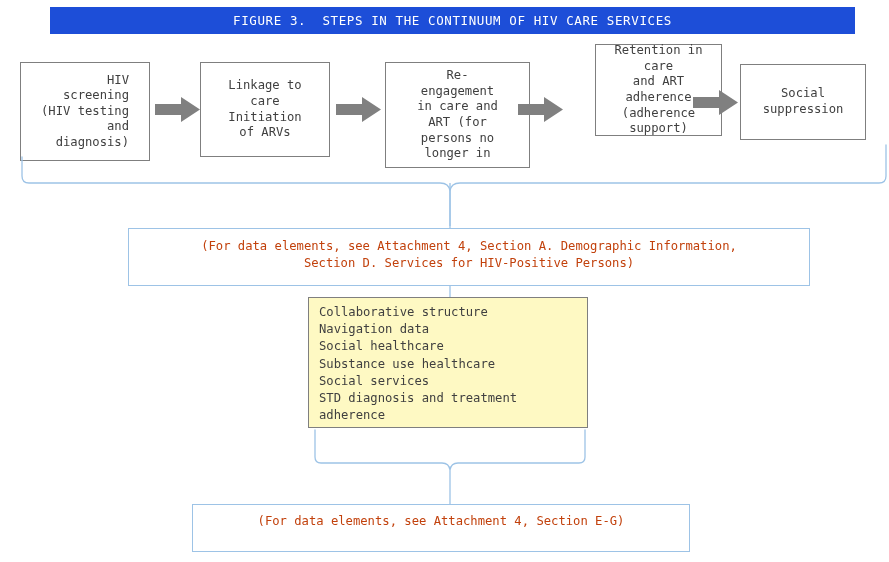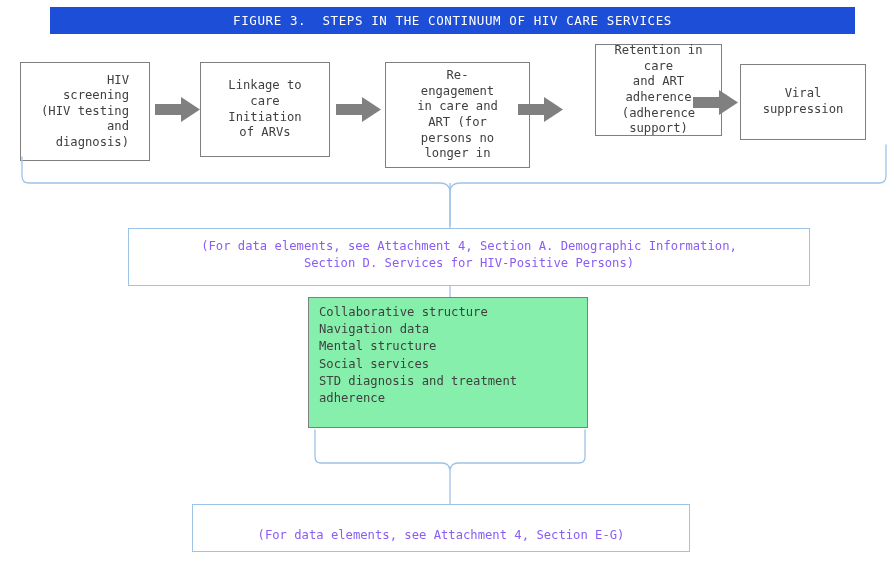--- a/index.html
+++ b/index.html
@@ -82,40 +82,40 @@
     width: 889px;
     height: 562px;
     pointer-events: none;
   }
 
   
   .note-box {
     position: absolute;
     border: 1.2px solid #9dc3e6;
     background: #ffffff;
-    color: #8b5cf6;
+    color: #c2410c;
     font-size: 12.2px;
     line-height: 17px;
     text-align: center;
     white-space: pre-line;
     box-sizing: border-box;
     padding-top: 9px;
   }
   .note-box-top    { left: 128px; top: 228px; width: 682px; height: 58px; }
-  .note-box-bottom { left: 192px; top: 504px; width: 498px; height: 48px; padding-top: 22px; }
+  .note-box-bottom { left: 192px; top: 504px; width: 498px; height: 48px; padding-top: 8px; }
 
   
   .list-box {
     position: absolute;
     left: 308px;
     top: 297px;
     width: 280px;
     height: 131px;
     border: 1.2px solid #7f7f7f;
-    background: #86efac;
+    background: #fef9c3;
     box-sizing: border-box;
     padding: 6px 0 0 10px;
   }
   .list-box .list-line {
     color: #404040;
     font-size: 12.2px;
     line-height: 17.2px;
     white-space: pre;
   }
 </style>
@@ -144,21 +144,21 @@
 persons no
 longer in</div>
 
   <div class="step-box step-box-4">Retention in
 care
 and ART
 adherence
 (adherence
 support)</div>
 
-  <div class="step-box step-box-5">Viral
+  <div class="step-box step-box-5">Social
 suppression</div>
 
   <div class="block-arrow arrow-1">
     <svg viewBox="0 0 45 25" preserveAspectRatio="none" aria-hidden="true">
       <polygon points="0,7 26,7 26,0 45,12.5 26,25 26,18 0,18" fill="#808080"></polygon>
     </svg>
   </div>
   <div class="block-arrow arrow-2">
     <svg viewBox="0 0 45 25" preserveAspectRatio="none" aria-hidden="true">
       <polygon points="0,7 26,7 26,0 45,12.5 26,25 26,18 0,18" fill="#808080"></polygon>
@@ -197,21 +197,22 @@
              L579,463 Q585,463 585,457
              L585,430" fill="none" stroke="#9dc3e6" stroke-width="1.3" stroke-linecap="round"></path>
   </svg>
 
   <div class="note-box note-box-top">(For data elements, see Attachment 4, Section A. Demographic Information,
 Section D. Services for HIV-Positive Persons)</div>
 
   <div class="list-box">
     <div class="list-line">Collaborative structure</div>
     <div class="list-line">Navigation data</div>
-    <div class="list-line">Mental structure</div>
+    <div class="list-line">Social healthcare</div>
+    <div class="list-line">Substance use healthcare</div>
     <div class="list-line">Social services</div>
     <div class="list-line">STD diagnosis and treatment</div>
     <div class="list-line">adherence</div>
   </div>
 
   <div class="note-box note-box-bottom">(For data elements, see Attachment 4, Section E-G)</div>
 
 </div>
 
 </body></html>

